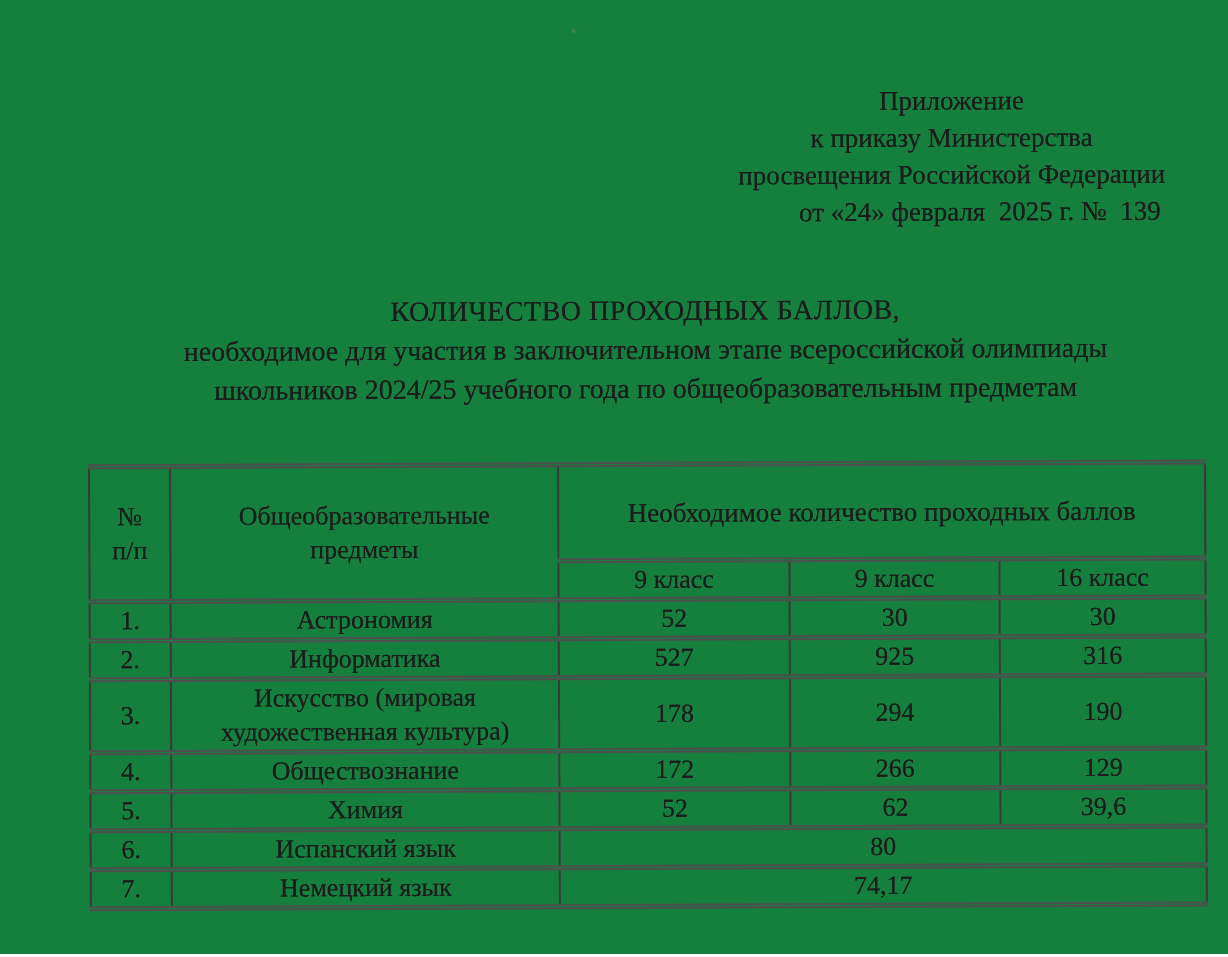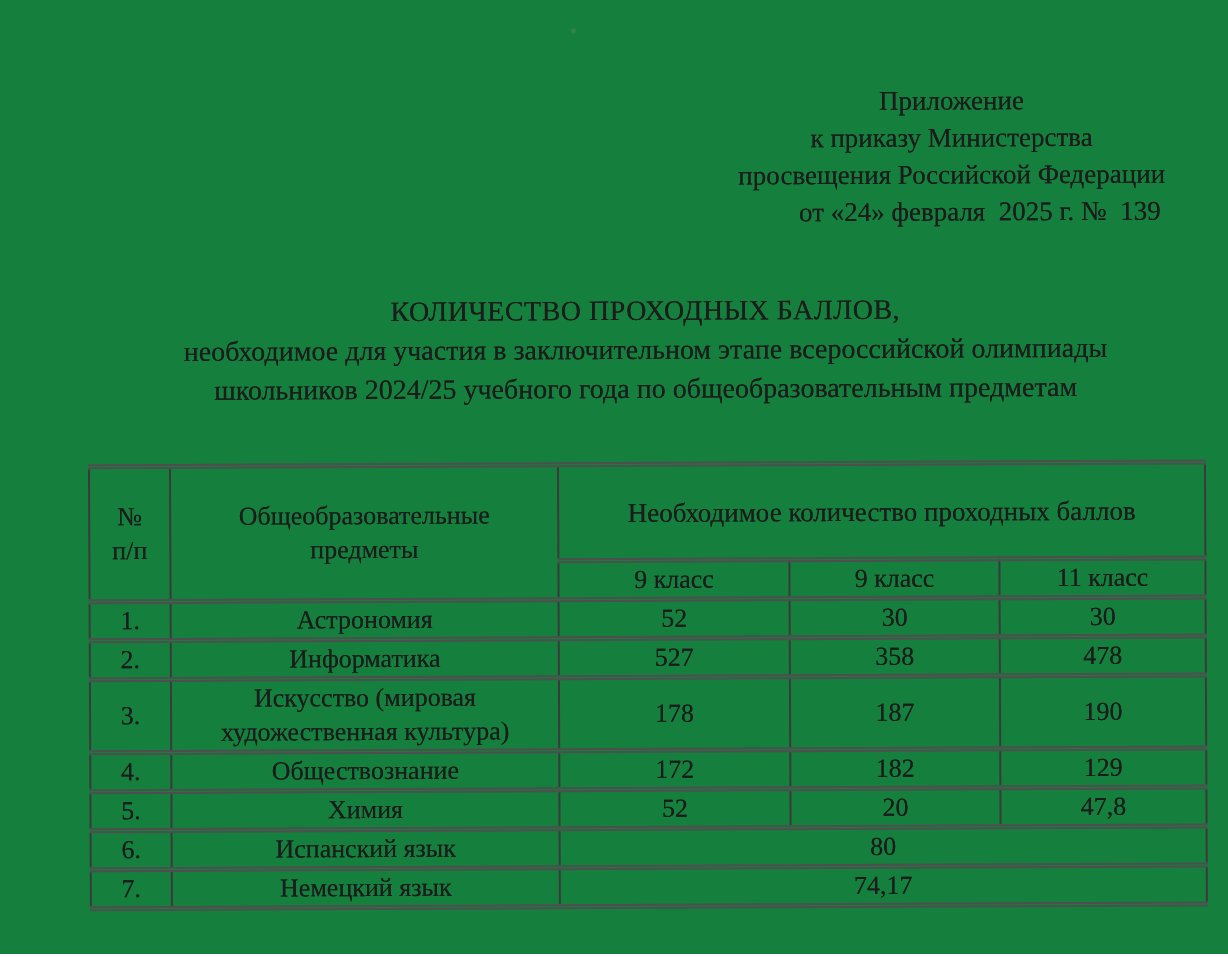--- a/index.html
+++ b/index.html
@@ -130,57 +130,57 @@
           </td>
           <td rowspan="2" class="hdr-cell">
             <div>Общеобразовательные</div>
             <div>предметы</div>
           </td>
           <td colspan="3" class="score-hdr">Необходимое количество проходных баллов</td>
         </tr>
         <tr class="hrow-grades">
           <td>9 класс</td>
           <td>9 класс</td>
-          <td>11 класс</td>
+          <td>16 класс</td>
         </tr>
 
         <tr class="r-single">
           <td class="num-cell">1.</td>
           <td class="subj-cell">Астрономия</td>
           <td class="val-cell">52</td>
           <td class="val-cell">30</td>
           <td class="val-cell">30</td>
         </tr>
         <tr class="r-single">
           <td class="num-cell">2.</td>
           <td class="subj-cell">Информатика</td>
           <td class="val-cell">527</td>
-          <td class="val-cell">358</td>
-          <td class="val-cell">478</td>
+          <td class="val-cell">925</td>
+          <td class="val-cell">316</td>
         </tr>
         <tr class="r-double">
           <td class="num-cell">3.</td>
           <td class="subj-cell">Искусство (мировая художественная культура)</td>
           <td class="val-cell">178</td>
-          <td class="val-cell">187</td>
+          <td class="val-cell">294</td>
           <td class="val-cell">190</td>
         </tr>
         <tr class="r-short">
           <td class="num-cell">4.</td>
           <td class="subj-cell">Обществознание</td>
           <td class="val-cell">172</td>
-          <td class="val-cell">182</td>
+          <td class="val-cell">266</td>
           <td class="val-cell">129</td>
         </tr>
         <tr class="r-short">
           <td class="num-cell">5.</td>
           <td class="subj-cell">Химия</td>
           <td class="val-cell">52</td>
-          <td class="val-cell">20</td>
-          <td class="val-cell">47,8</td>
+          <td class="val-cell">62</td>
+          <td class="val-cell">39,6</td>
         </tr>
         <tr class="r-short">
           <td class="num-cell">6.</td>
           <td class="subj-cell">Испанский язык</td>
           <td class="val-cell" colspan="3">80</td>
         </tr>
         <tr class="r-short">
           <td class="num-cell">7.</td>
           <td class="subj-cell">Немецкий язык</td>
           <td class="val-cell" colspan="3">74,17</td>

